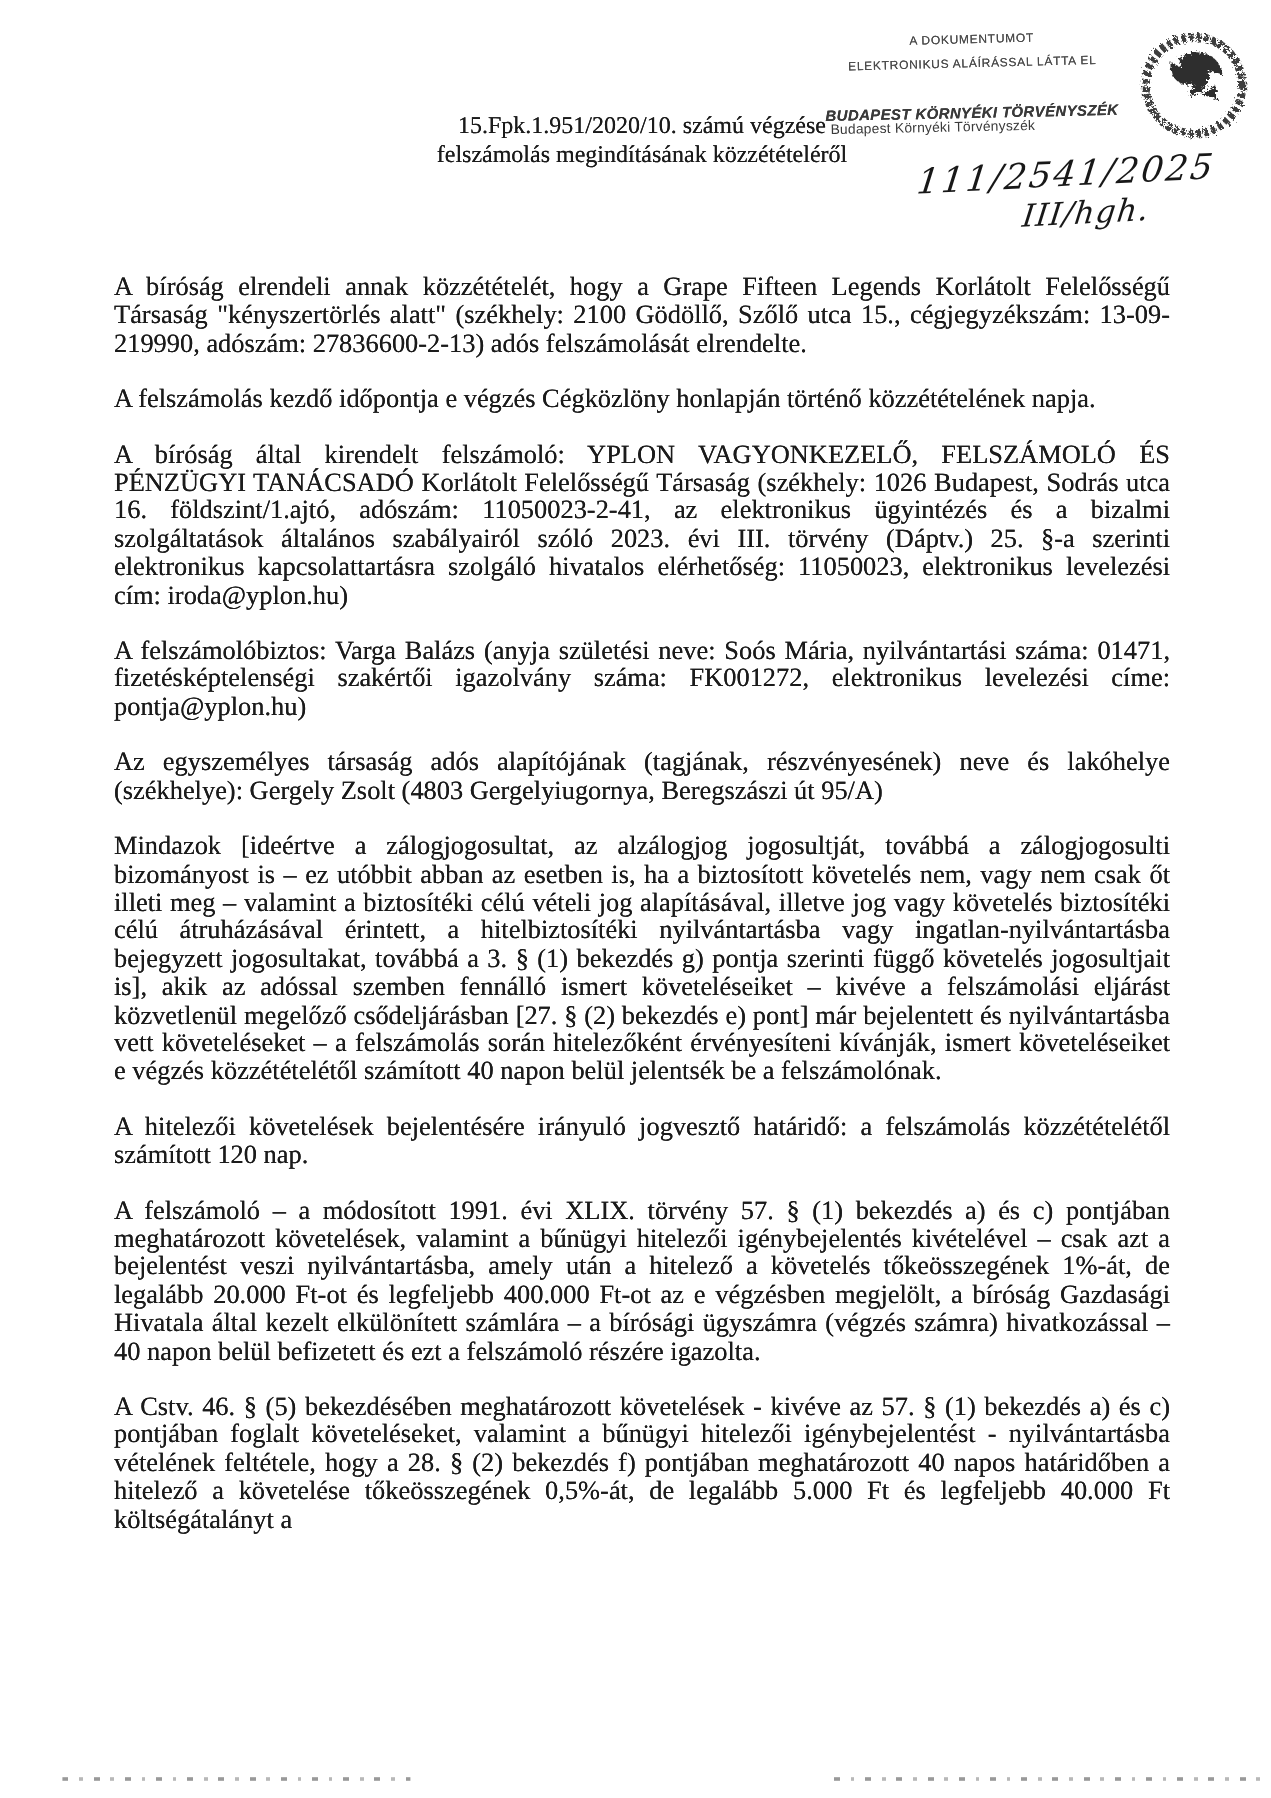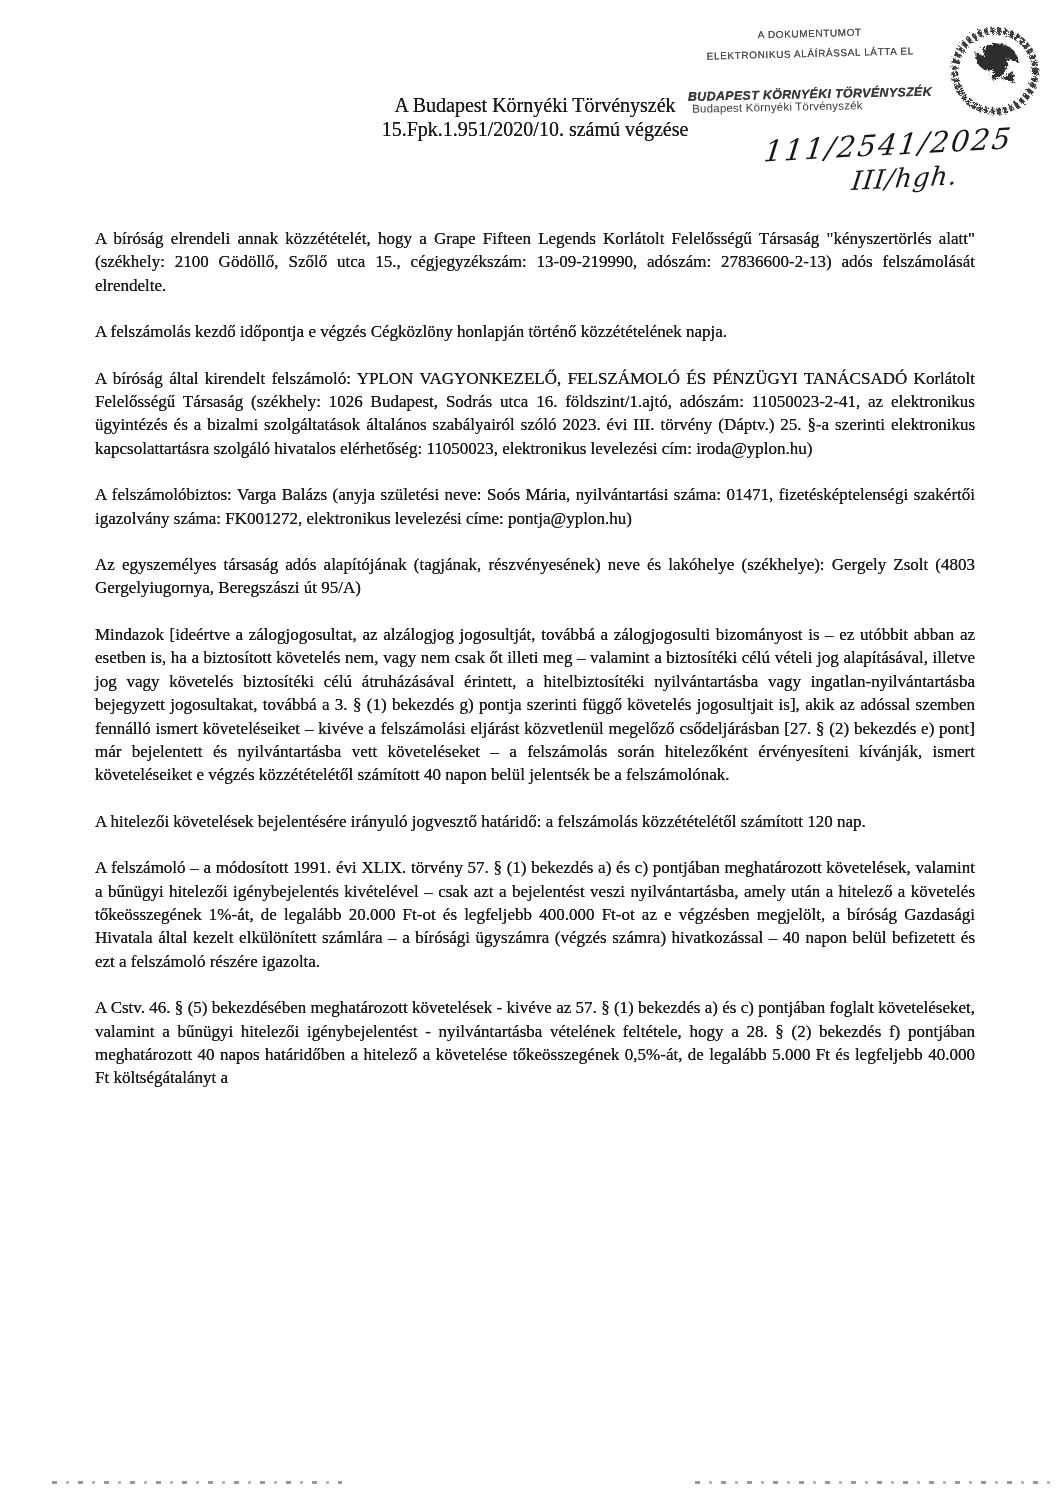--- a/index.html
+++ b/index.html
@@ -74,21 +74,21 @@
     left: 95px; top: 94px; width: 880px;
     text-align: center;
     font-size: 20px;
     line-height: 23.5px;
     text-shadow: 0 0 0.5px currentColor;
   }
   
   .doc-body {
     position: absolute;
     left: 95px; top: 227px; width: 880px;
-    font-size: 17px;
+    font-size: 22px;
     line-height: 23.4px;
     text-align: justify;
     text-shadow: 0 0 0.5px currentColor;
   }
   .doc-body p { margin: 0 0 23px 0; }
   
   .cutline {
     position: absolute;
     top: 1481px; height: 3px;
     background-image: repeating-linear-gradient(
@@ -127,22 +127,22 @@
     <div class="caps">BUDAPEST KÖRNYÉKI TÖRVÉNYSZÉK</div>
     <div class="plain">Budapest Környéki Törvényszék</div>
   </div>
 
   <div class="handwriting">
     <div class="hw1">111/2541/2025</div>
     <div class="hw2">III/hgh.</div>
   </div>
 
   <div class="doc-title">
-    <div>A Budapest Környéki Törvényszék</div>
     <div>15.Fpk.1.951/2020/10. számú végzése</div>
+    <div>felszámolás megindításának közzétételéről</div>
   </div>
 
   <div class="doc-body">
     <p>A bíróság elrendeli annak közzétételét, hogy a Grape Fifteen Legends Korlátolt Felelősségű Társaság "kényszertörlés alatt" (székhely: 2100 Gödöllő, Szőlő utca 15., cégjegyzékszám: 13-09-219990, adószám: 27836600-2-13) adós felszámolását elrendelte.</p>
     <p>A felszámolás kezdő időpontja e végzés Cégközlöny honlapján történő közzétételének napja.</p>
     <p>A bíróság által kirendelt felszámoló: YPLON VAGYONKEZELŐ, FELSZÁMOLÓ ÉS PÉNZÜGYI TANÁCSADÓ Korlátolt Felelősségű Társaság (székhely: 1026 Budapest, Sodrás utca 16. földszint/1.ajtó, adószám: 11050023-2-41, az elektronikus ügyintézés és a bizalmi szolgáltatások általános szabályairól szóló 2023. évi III. törvény (Dáptv.) 25. §-a szerinti elektronikus kapcsolattartásra szolgáló hivatalos elérhetőség: 11050023, elektronikus levelezési cím: iroda@yplon.hu)</p>
     <p>A felszámolóbiztos: Varga Balázs (anyja születési neve: Soós Mária, nyilvántartási száma: 01471, fizetésképtelenségi szakértői igazolvány száma: FK001272, elektronikus levelezési címe: pontja@yplon.hu)</p>
     <p>Az egyszemélyes társaság adós alapítójának (tagjának, részvényesének) neve és lakóhelye (székhelye): Gergely Zsolt (4803 Gergelyiugornya, Beregszászi út 95/A)</p>
     <p>Mindazok [ideértve a zálogjogosultat, az alzálogjog jogosultját, továbbá a zálogjogosulti bizományost is – ez utóbbit abban az esetben is, ha a biztosított követelés nem, vagy nem csak őt illeti meg – valamint a biztosítéki célú vételi jog alapításával, illetve jog vagy követelés biztosítéki célú átruházásával érintett, a hitelbiztosítéki nyilvántartásba vagy ingatlan-nyilvántartásba bejegyzett jogosultakat, továbbá a 3. § (1) bekezdés g) pontja szerinti függő követelés jogosultjait is], akik az adóssal szemben fennálló ismert követeléseiket – kivéve a felszámolási eljárást közvetlenül megelőző csődeljárásban [27. § (2) bekezdés e) pont] már bejelentett és nyilvántartásba vett követeléseket – a felszámolás során hitelezőként érvényesíteni kívánják, ismert követeléseiket e végzés közzétételétől számított 40 napon belül jelentsék be a felszámolónak.</p>
     <p>A hitelezői követelések bejelentésére irányuló jogvesztő határidő: a felszámolás közzétételétől számított 120 nap.</p>

